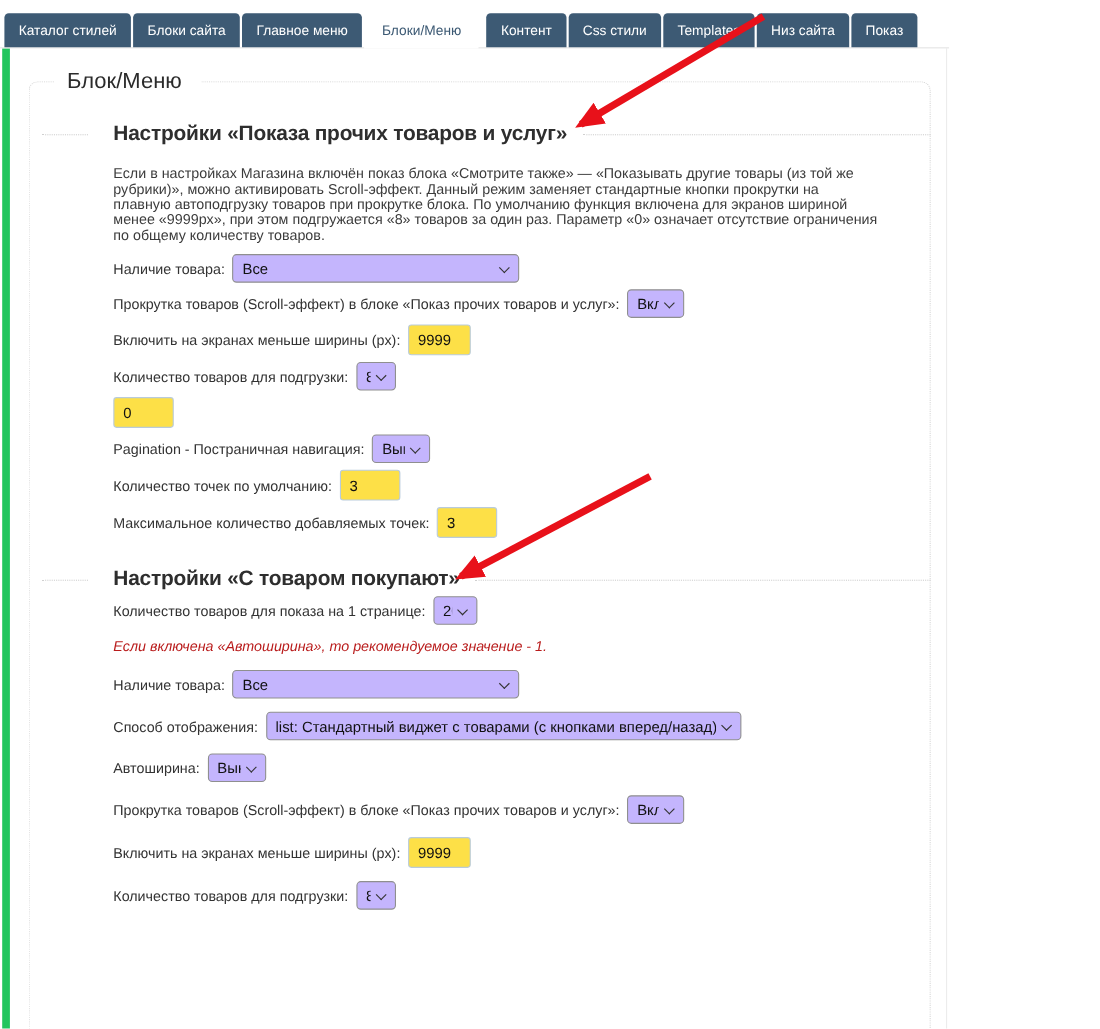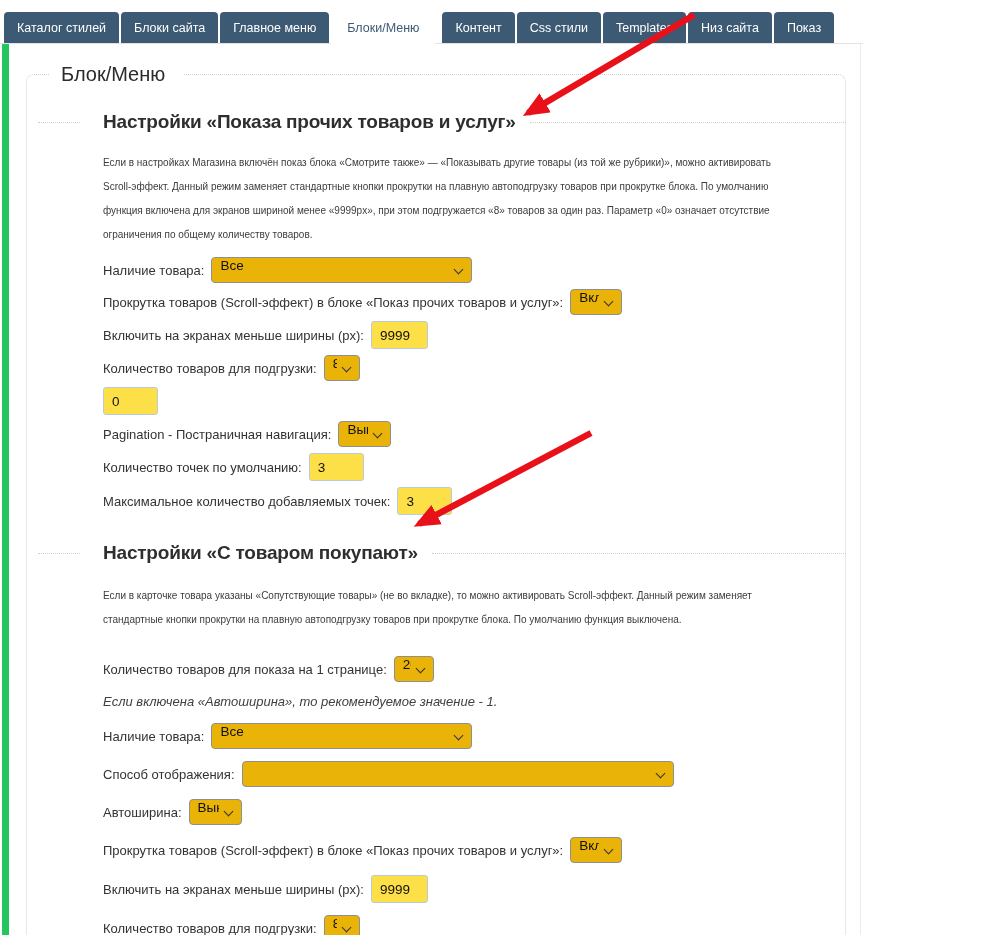--- a/index.html
+++ b/index.html
@@ -20,31 +20,31 @@
   
   .page-body{border-left:7px solid #22c55e;border-right:1px solid #ececec;margin:0 2px;height:892px;overflow:hidden;}
   fieldset.outer{margin:17px 14px 0 17px;border:1px dotted var(--dot);border-radius:8px;padding:0 45px 30px 45px;min-height:980px;}
   legend.outer-legend{font-size:20px;color:#2b2b2b;margin-left:-22px;padding:0 18px 0 11px;line-height:26px;}
 
   .heading-row{display:flex;align-items:center;height:30px;margin:20px -46px 0 -34px;}
   .heading-row::before{content:"";width:42px;border-top:1px dotted var(--dot);margin-right:23px;flex:0 0 auto;}
   .heading-row::after{content:"";flex:1;border-top:1px dotted var(--dot);margin-left:14px;}
   .heading-text{font-size:19px;color:#2e2e2e;white-space:nowrap;letter-spacing:-0.2px;font-weight:bold;}
 
-  .desc{margin:14px 0 10px 31px;font-size:10px;line-height:24px;color:var(--text);max-width:845px;}
+  .desc{margin:14px 0 10px 31px;font-size:13px;line-height:14px;color:var(--text);max-width:845px;}
   .group[data-section="1"] .desc{margin-top:16px;margin-bottom:24px;}
   .group[data-section="1"] .heading-row{margin-top:23px;}
 
   .rows{margin-left:31px;}
   .row{display:flex;align-items:center;margin-bottom:6px;}
   .group[data-section="1"] .row{margin-bottom:12px;}
   .row label{font-size:13px;color:#333;margin-right:7px;white-space:nowrap;}
-  .note{font-size:13px;font-style:italic;color:#404040;margin:2px 0 14px 0;}
+  .note{font-size:13px;font-style:italic;color:#b91c1c;margin:2px 0 14px 0;}
 
-  .select{position:relative;display:inline-flex;align-items:flex-start;height:26px;background:#eab308;
+  .select{position:relative;display:inline-flex;align-items:center;height:26px;background:#c4b5fd;
     border:1px solid var(--sel-border);border-radius:4px;padding:0 22px 0 8px;cursor:pointer;flex:0 0 auto;}
   .select .sv{font-size:13.5px;color:#111;white-space:nowrap;overflow:hidden;}
   .chev{position:absolute;right:9px;top:8px;width:7px;height:7px;border-right:1.6px solid #333;border-bottom:1.6px solid #333;transform:rotate(45deg);}
   .tinput{height:28px;border:1px solid var(--inp-border);border-radius:3px;padding:0 8px;font-size:13.5px;color:#111;
     font-family:"Liberation Sans","DejaVu Sans",sans-serif;outline:none;background:#fde047;flex:0 0 auto;}
 
   #arrows{position:absolute;left:0;top:0;width:1000px;height:935px;pointer-events:none;z-index:10;}
 </style>
 </head>
 <body>
@@ -116,40 +116,40 @@
               <label>Максимальное количество добавляемых точек:</label>
               <input class="tinput" value="3" style="width: 55px;">
             </div>
           </div>
       </section>
 
       <section class="group" data-section="1">
         <div class="heading-row">
           <span class="heading-text">Настройки «С товаром покупают»</span>
         </div>
-        <p class="desc">Если в карточке товара указаны «Сопутствующие товары» (не во вкладке), то можно активировать Scroll-эффект. Данный режим заменяет стандартные кнопки прокрутки на плавную автоподгрузку товаров при прокрутке блока. По умолчанию функция выключена.</p>
         <div class="rows">
             <div class="row">
               <label>Количество товаров для показа на 1 странице:</label>
               <span class="select" style="width: 40px;">
                 <span class="sv">20</span>
                 <i class="chev"></i>
               </span>
             </div>
             <div class="note">Если включена «Автоширина», то рекомендуемое значение - 1.</div>
             <div class="row">
               <label>Наличие товара:</label>
               <span class="select" style="width: 261px;">
                 <span class="sv">Все</span>
                 <i class="chev"></i>
               </span>
             </div>
             <div class="row">
               <label>Способ отображения:</label>
               <span class="select" style="width: 432px;">
+                <span class="sv">list: Стандартный виджет с товарами (с кнопками вперед/назад)</span>
                 <i class="chev"></i>
               </span>
             </div>
             <div class="row">
               <label>Автоширина:</label>
               <span class="select" style="width: 53px;">
                 <span class="sv">Выкл</span>
                 <i class="chev"></i>
               </span>
             </div>

